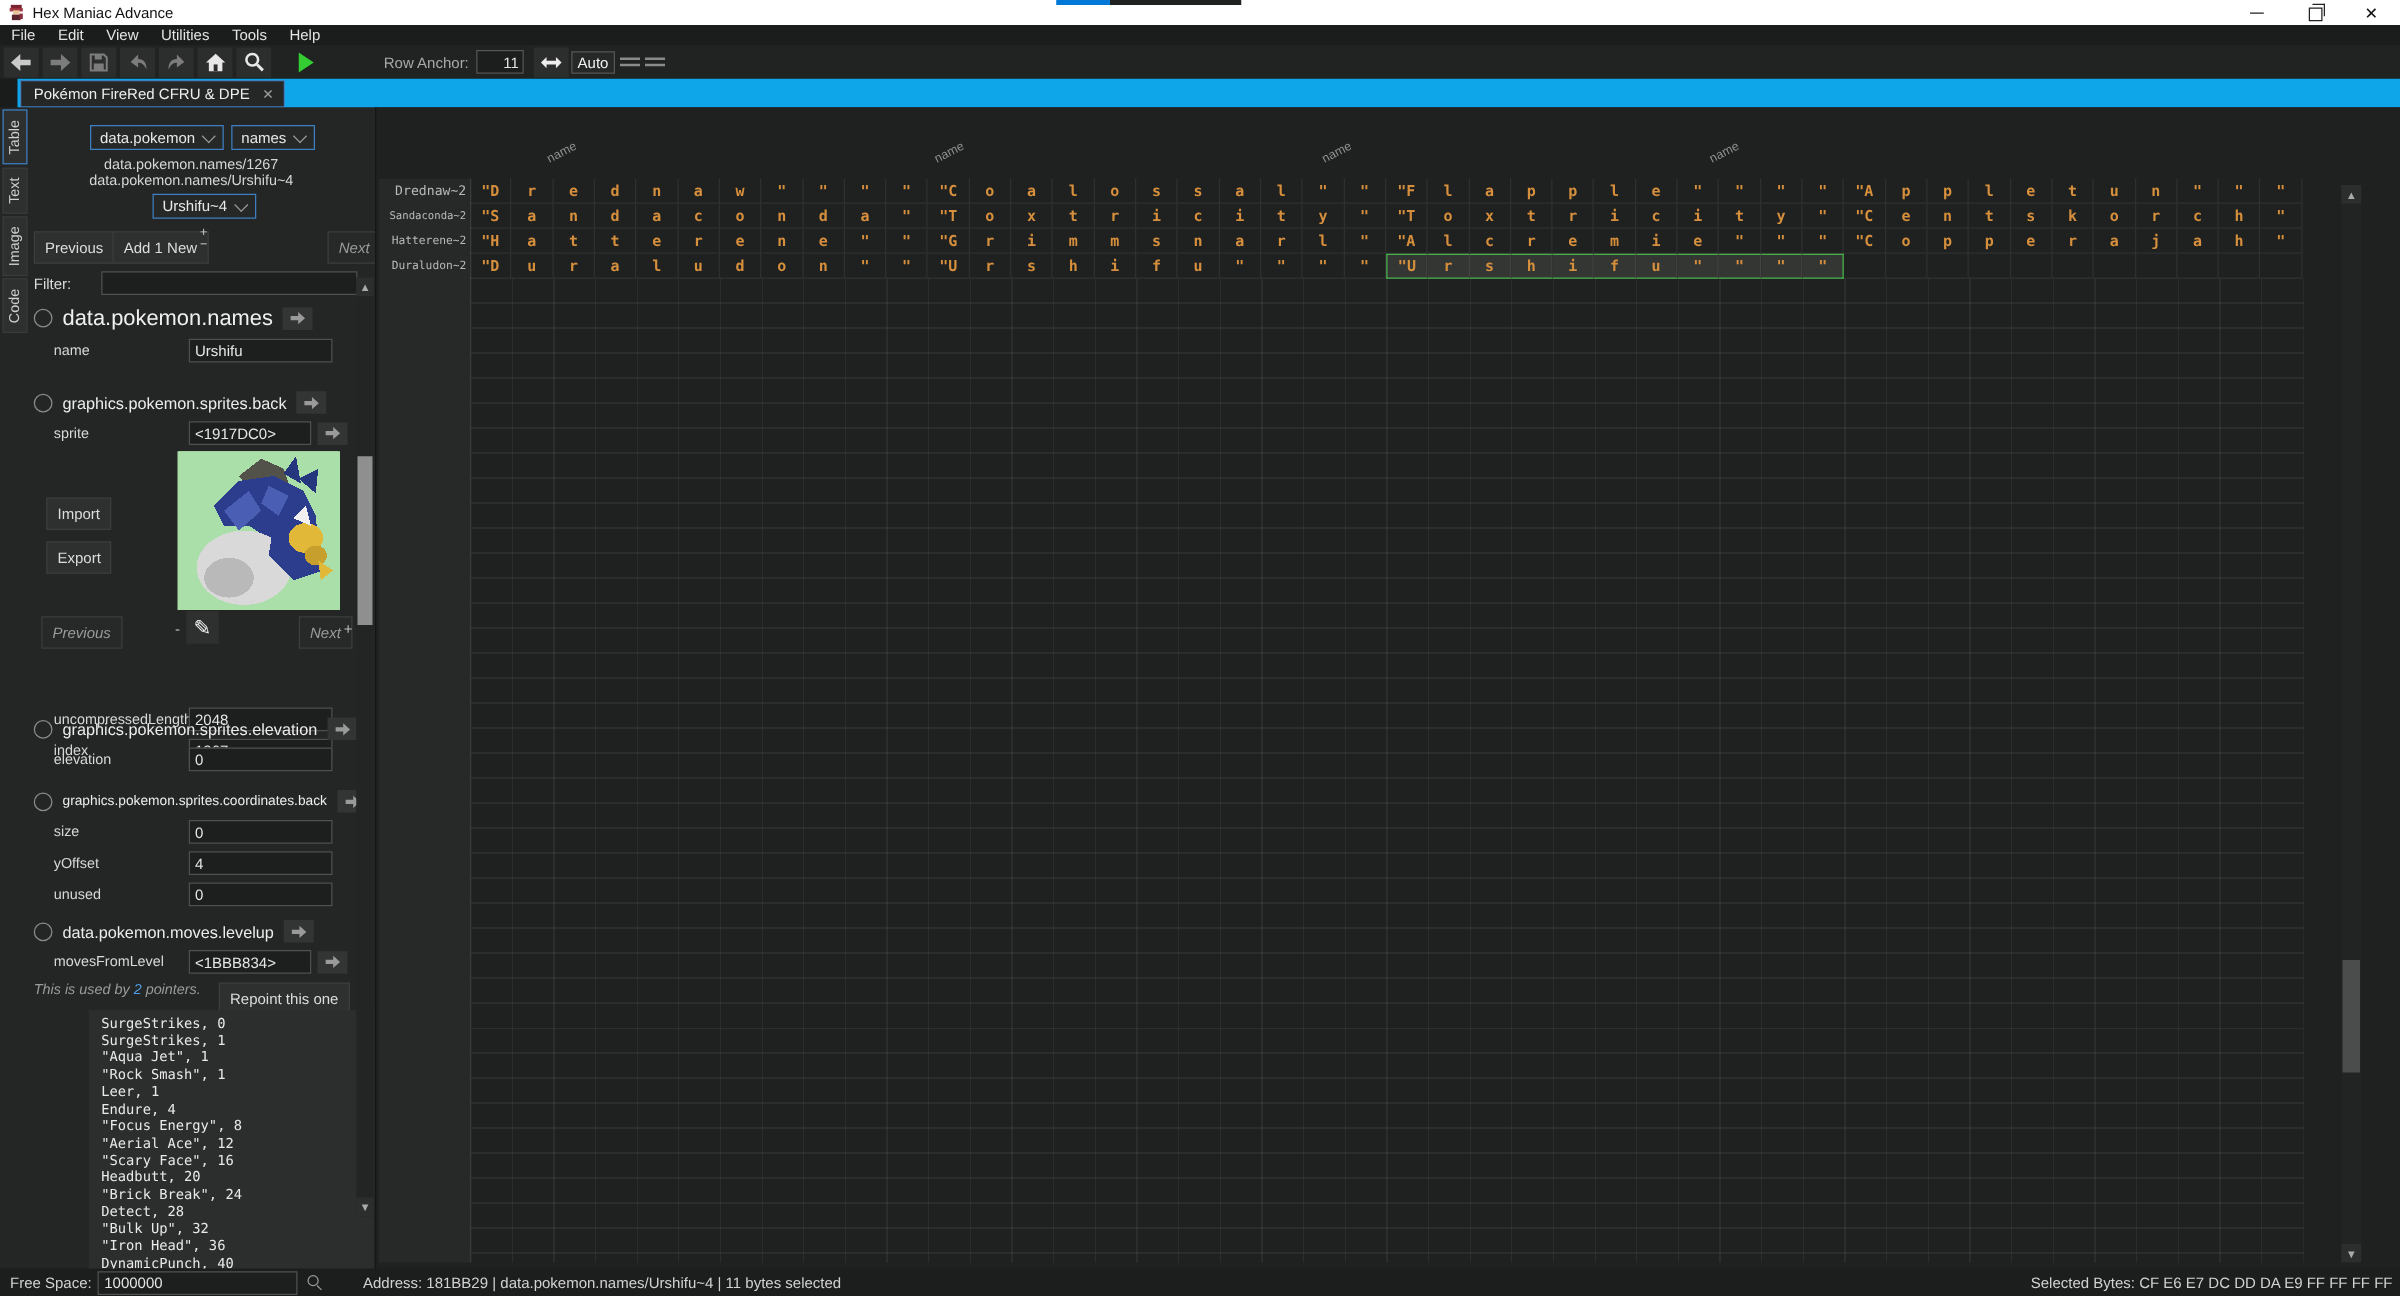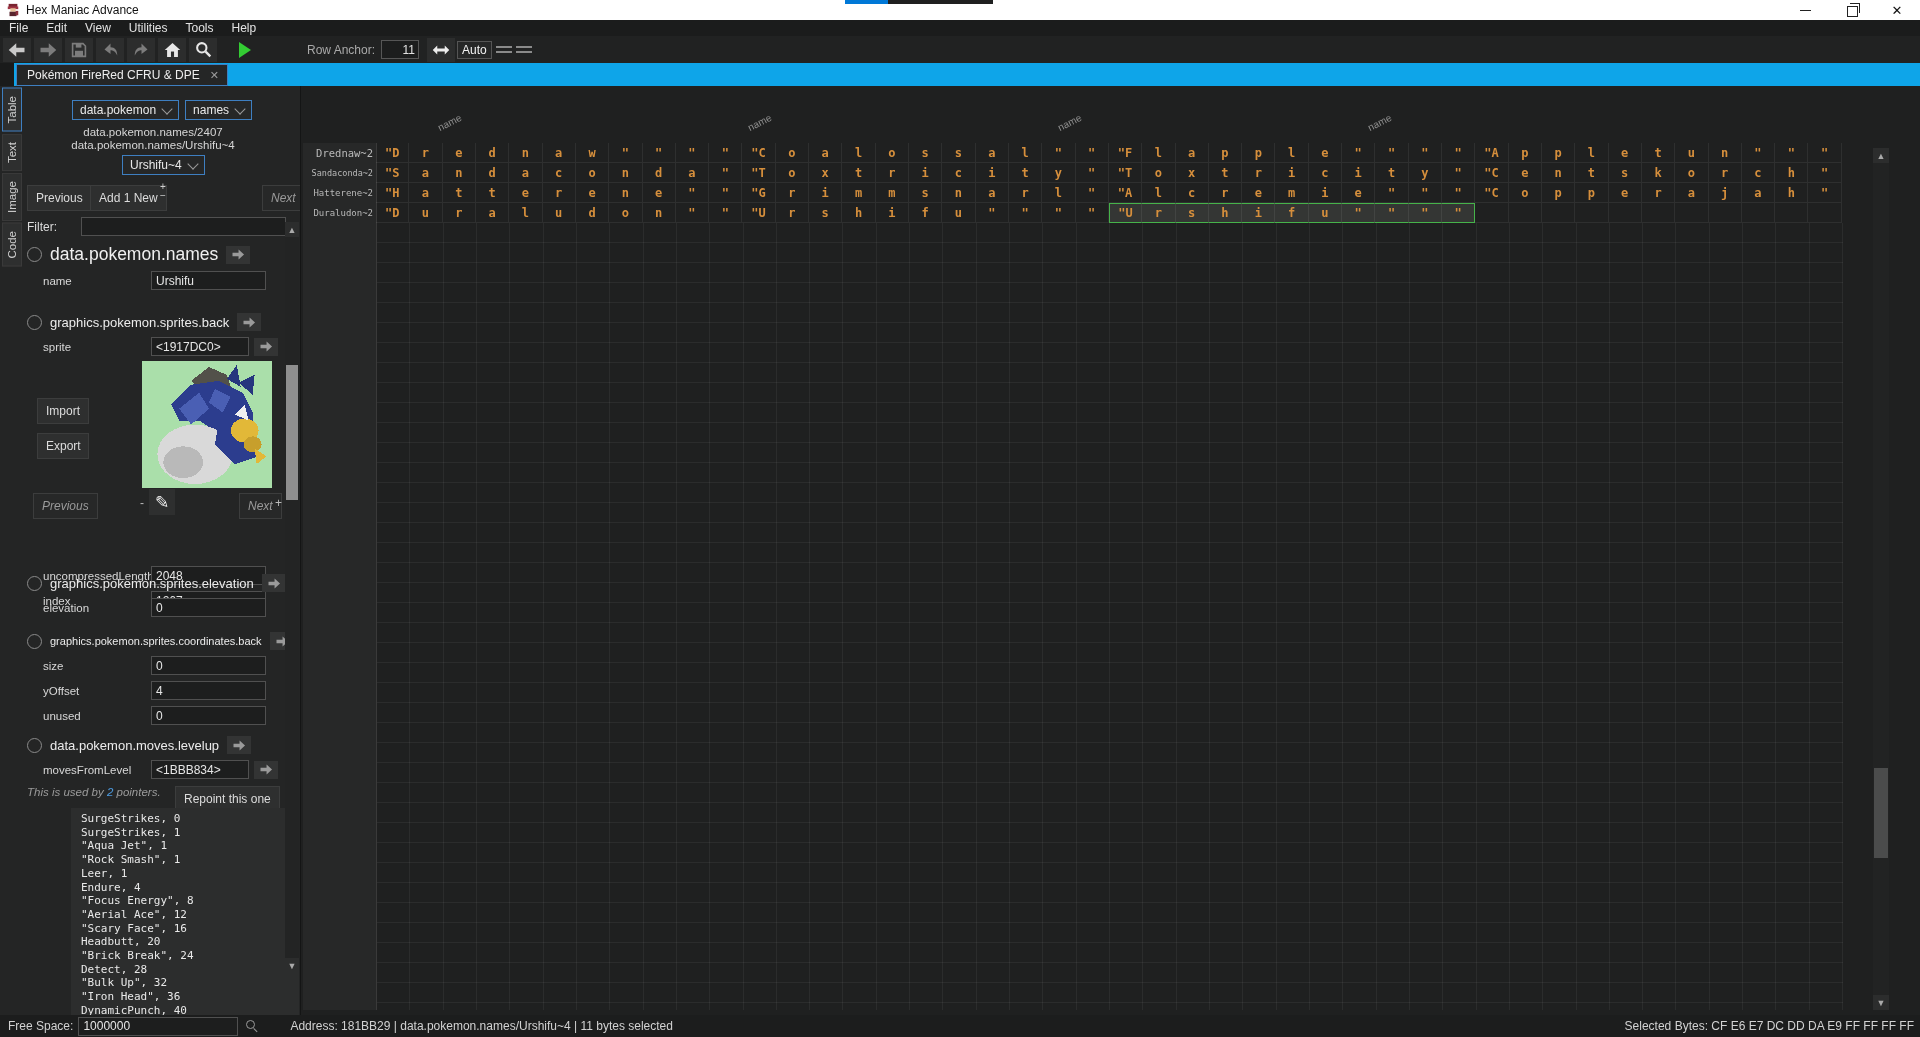--- a/index.html
+++ b/index.html
@@ -252,21 +252,21 @@
     <div id="drop-row">
       <div class="drop">
         <span>data.pokemon</span>
           <span class="chev"></span>
       </div>
       <div class="drop">
         <span>names</span>
           <span class="chev"></span>
       </div>
     </div>
-    <div id="path1">data.pokemon.names/2407</div>
+    <div id="path1">data.pokemon.names/1267</div>
     <div id="path2">data.pokemon.names/Urshifu~4</div>
     <div id="elem-drop" class="drop">
       <span>Urshifu~4</span>
         <span class="chev"></span>
     </div>
     <div id="nav-row">
       <span id="btn-prev-elem" class="btn">Previous</span>
       <span id="btn-add-new" class="btn">Add 1 New</span>
       <span id="stepper">
         <span>+</span>

